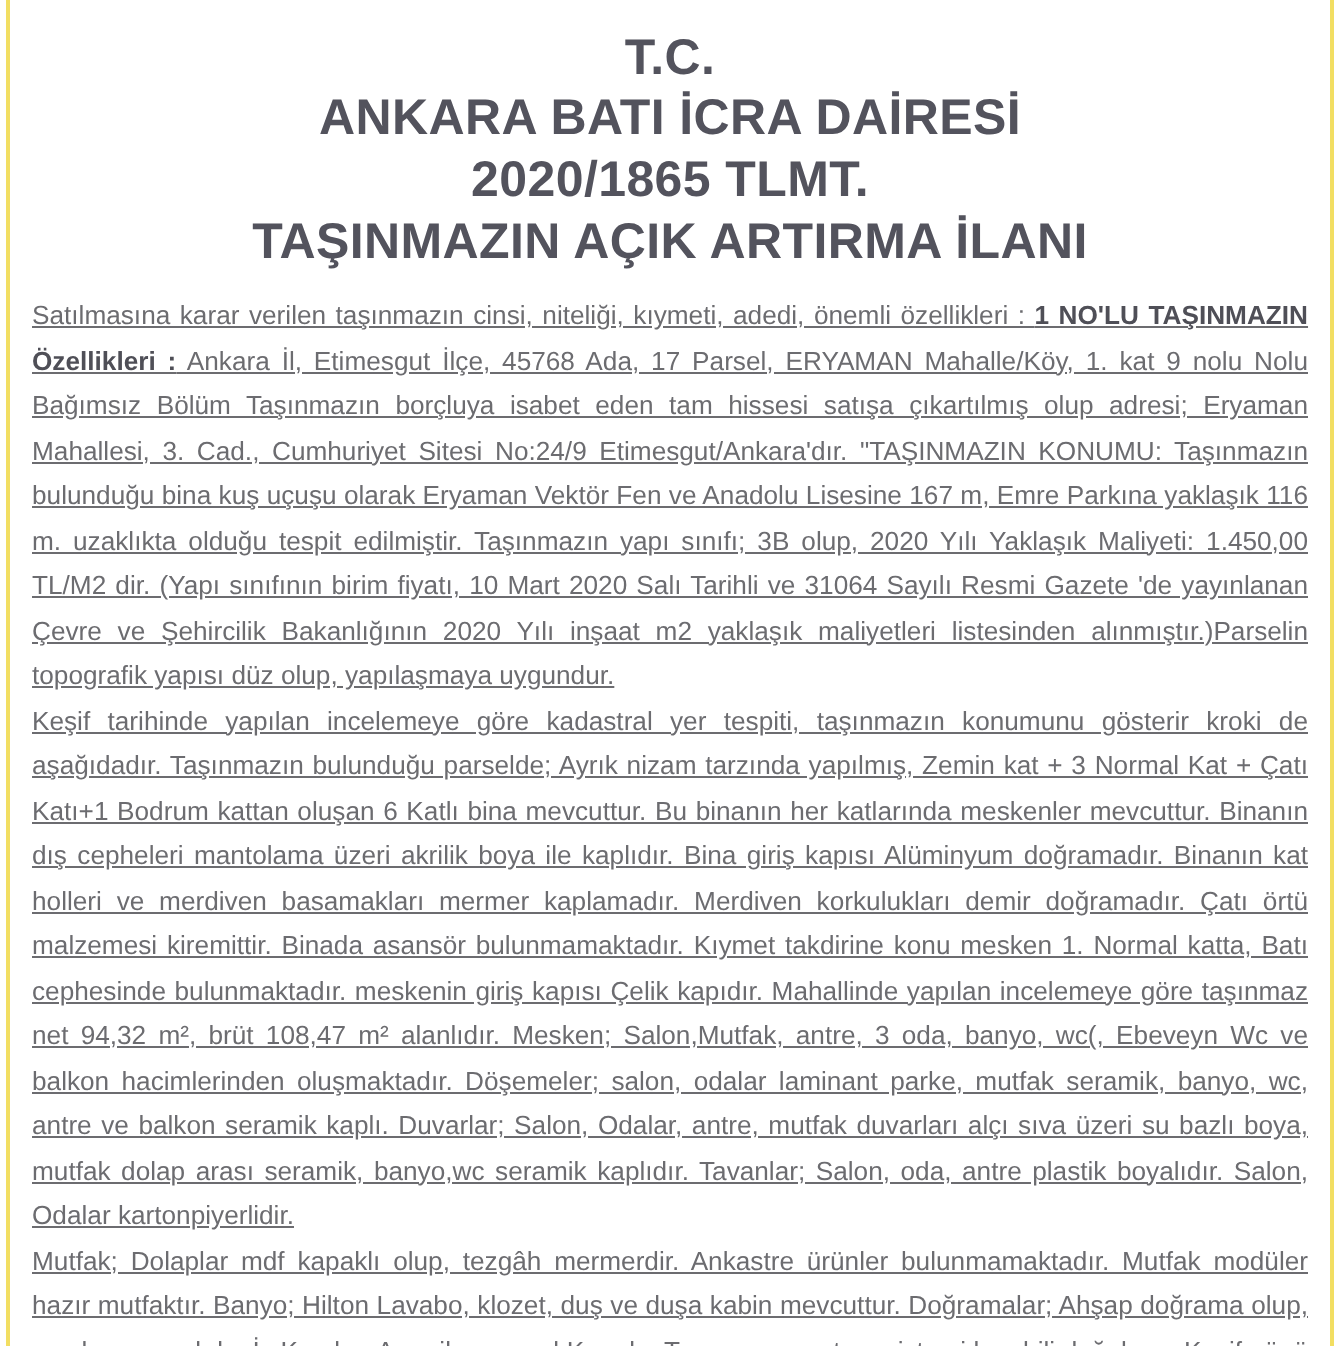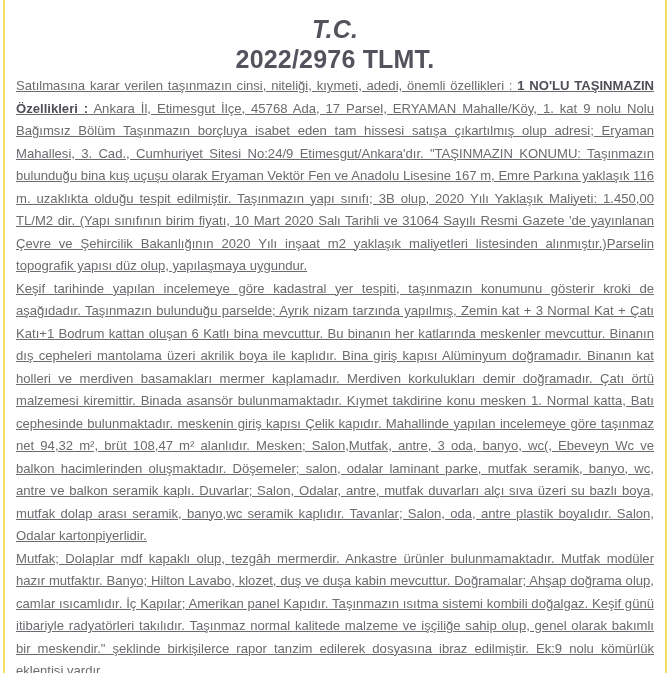--- a/index.html
+++ b/index.html
@@ -41,21 +41,21 @@
     text-align: center;
     color: #53535d;
     font-weight: bold;
     letter-spacing: 0.2px;
     margin: 0;
   }
   .doc-heading .hline {
     display: block;
     white-space: nowrap;
   }
-  .hline.l1 { font-size: 25px; line-height: 30px; padding-top: 14px; font-style: italic; }
+  .hline.l1 { font-size: 25px; line-height: 30px; padding-top: 14px; }
   .hline.l2 { font-size: 25px; line-height: 31px; }
   .hline.l3 { font-size: 25px; line-height: 31px; }
   .hline.l4 { font-size: 25px; line-height: 31px; padding-bottom: 10px; }
 
   .body-text {
     color: #6c6c70;
     font-size: 13.1px;
     line-height: 22.5px;
     text-align: justify;
     text-justify: inter-word;
@@ -70,21 +70,23 @@
 
 <div class="page">
 
   <div class="edge-rule left"></div>
   <div class="edge-rule right"></div>
 
   <div class="content">
 
     <h1 class="doc-heading">
       <span class="hline l1">T.C.</span>
-      <span class="hline l3">2022/2976 TLMT.</span>
+      <span class="hline l2">ANKARA BATI İCRA DAİRESİ</span>
+      <span class="hline l3">2020/1865 TLMT.</span>
+      <span class="hline l4">TAŞINMAZIN AÇIK ARTIRMA İLANI</span>
     </h1>
 
     <p class="body-text"><span>Satılmasına karar verilen taşınmazın cinsi, niteliği, kıymeti, adedi, önemli özellikleri : </span><b>1 NO'LU TAŞINMAZIN Özellikleri :</b><span> Ankara İl, Etimesgut İlçe, 45768 Ada, 17 Parsel, ERYAMAN Mahalle/Köy, 1. kat 9 nolu Nolu Bağımsız Bölüm Taşınmazın borçluya isabet eden tam hissesi satışa çıkartılmış olup adresi; Eryaman Mahallesi, 3. Cad., Cumhuriyet Sitesi No:24/9 Etimesgut/Ankara'dır. "TAŞINMAZIN KONUMU: Taşınmazın bulunduğu bina kuş uçuşu olarak Eryaman Vektör Fen ve Anadolu Lisesine 167 m, Emre Parkına yaklaşık 116 m. uzaklıkta olduğu tespit edilmiştir. Taşınmazın yapı sınıfı; 3B olup, 2020 Yılı Yaklaşık Maliyeti: 1.450,00 TL/M2 dir. (Yapı sınıfının birim fiyatı, 10 Mart 2020 Salı Tarihli ve 31064 Sayılı Resmi Gazete 'de yayınlanan Çevre ve Şehircilik Bakanlığının 2020 Yılı inşaat m2 yaklaşık maliyetleri listesinden alınmıştır.)Parselin topografik yapısı düz olup, yapılaşmaya uygundur.</span></p>
 
     <p class="body-text">Keşif tarihinde yapılan incelemeye göre kadastral yer tespiti, taşınmazın konumunu gösterir kroki de aşağıdadır. Taşınmazın bulunduğu parselde; Ayrık nizam tarzında yapılmış, Zemin kat + 3 Normal Kat + Çatı Katı+1 Bodrum kattan oluşan 6 Katlı bina mevcuttur. Bu binanın her katlarında meskenler mevcuttur. Binanın dış cepheleri mantolama üzeri akrilik boya ile kaplıdır. Bina giriş kapısı Alüminyum doğramadır. Binanın kat holleri ve merdiven basamakları mermer kaplamadır. Merdiven korkulukları demir doğramadır. Çatı örtü malzemesi kiremittir. Binada asansör bulunmamaktadır. Kıymet takdirine konu mesken 1. Normal katta, Batı cephesinde bulunmaktadır. meskenin giriş kapısı Çelik kapıdır. Mahallinde yapılan incelemeye göre taşınmaz net 94,32 m², brüt 108,47 m² alanlıdır. Mesken; Salon,Mutfak, antre, 3 oda, banyo, wc(, Ebeveyn Wc ve balkon hacimlerinden oluşmaktadır. Döşemeler; salon, odalar laminant parke, mutfak seramik, banyo, wc, antre ve balkon seramik kaplı. Duvarlar; Salon, Odalar, antre, mutfak duvarları alçı sıva üzeri su bazlı boya, mutfak dolap arası seramik, banyo,wc seramik kaplıdır. Tavanlar; Salon, oda, antre plastik boyalıdır. Salon, Odalar kartonpiyerlidir.</p>
 
     <p class="body-text">Mutfak; Dolaplar mdf kapaklı olup, tezgâh mermerdir. Ankastre ürünler bulunmamaktadır. Mutfak modüler hazır mutfaktır. Banyo; Hilton Lavabo, klozet, duş ve duşa kabin mevcuttur. Doğramalar; Ahşap doğrama olup, camlar ısıcamlıdır. İç Kapılar; Amerikan panel Kapıdır. Taşınmazın ısıtma sistemi kombili doğalgaz. Keşif günü itibariyle radyatörleri takılıdır. Taşınmaz normal kalitede malzeme ve işçiliğe sahip olup, genel olarak bakımlı bir meskendir." şeklinde birkişilerce rapor tanzim edilerek dosyasına ibraz edilmiştir. Ek:9 nolu kömürlük eklentisi vardır.</p>
 
   </div>
 </div>

